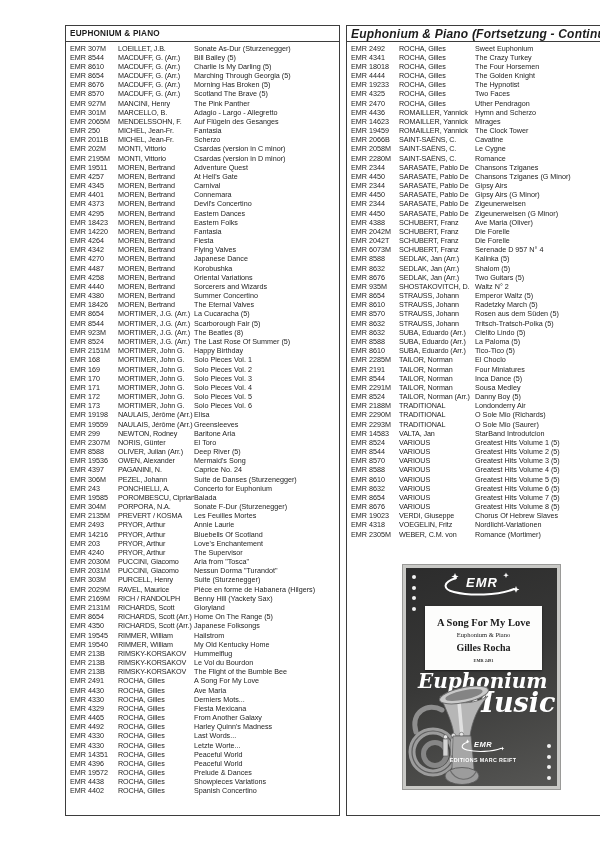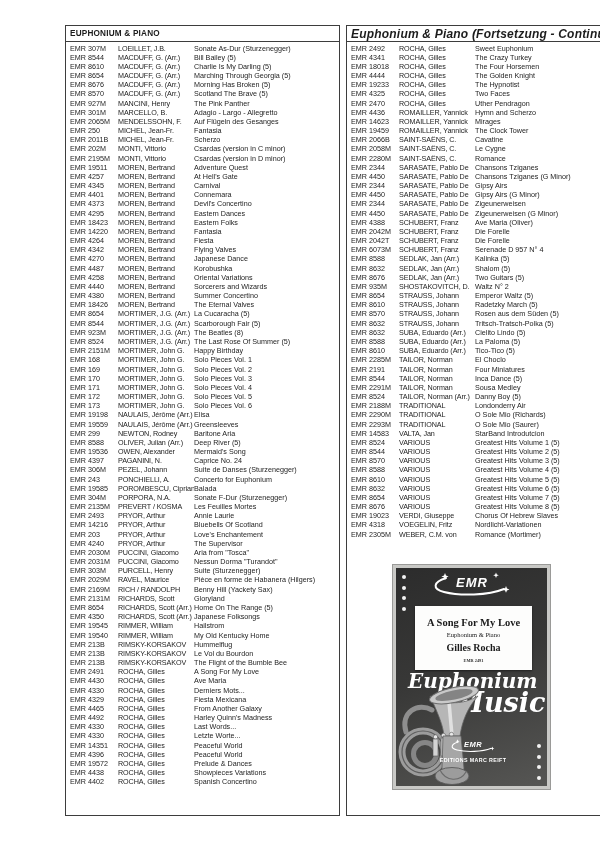--- a/index.html
+++ b/index.html
@@ -22,21 +22,21 @@
   .panel.right .panel-header{font-size:12px;font-style:italic;}
   .rows{padding:1.5px 2px 0 4px;}
   .row{display:flex;height:9.18px;line-height:9.18px;font-size:7.2px;white-space:nowrap;}
   .row span{overflow:hidden;}
   .c-no{width:48px;flex:none;}
   .c-comp{width:76px;flex:none;letter-spacing:-0.1px;}
   .c-title{flex:1;}
 
   
   .cover{
-    position:absolute;left:46px;top:539px;width:157px;height:224px;
+    position:absolute;left:56px;top:539px;width:157px;height:224px;
     box-sizing:border-box;border:3px solid #c9c9c6;
     background:linear-gradient(160deg,#2c2c2c 0%,#383837 45%,#565654 100%);
     box-shadow:0 0 0 1px #9a9a98;
   }
   .dots{position:absolute;display:flex;flex-direction:column;gap:6.5px;}
   .dots i{width:4px;height:4px;border-radius:50%;background:#f2f2f2;display:block;}
   .dots.tl{left:6px;top:7px;}
   .dots.br{right:6px;top:176px;}
   .emr-logo{position:absolute;left:34px;top:3px;width:84px;height:28px;}
   .emr-logo svg{position:absolute;left:0;top:0;width:100%;height:100%;}
@@ -293,20 +293,25 @@
       </div>
         <div class="row">
         <span class="c-no">EMR 19559</span>
         <span class="c-comp">NAULAIS, Jérôme (Arr.)</span>
         <span class="c-title">Greensleeves</span>
       </div>
         <div class="row">
         <span class="c-no">EMR 299</span>
         <span class="c-comp">NEWTON, Rodney</span>
         <span class="c-title">Baritone Aria</span>
+      </div>
+        <div class="row">
+        <span class="c-no">EMR 2307M</span>
+        <span class="c-comp">NORIS, Günter</span>
+        <span class="c-title">El Toro</span>
       </div>
         <div class="row">
         <span class="c-no">EMR 8588</span>
         <span class="c-comp">OLIVER, Julian (Arr.)</span>
         <span class="c-title">Deep River (5)</span>
       </div>
         <div class="row">
         <span class="c-no">EMR 19536</span>
         <span class="c-comp">OWEN, Alexander</span>
         <span class="c-title">Mermaid's Song</span>

